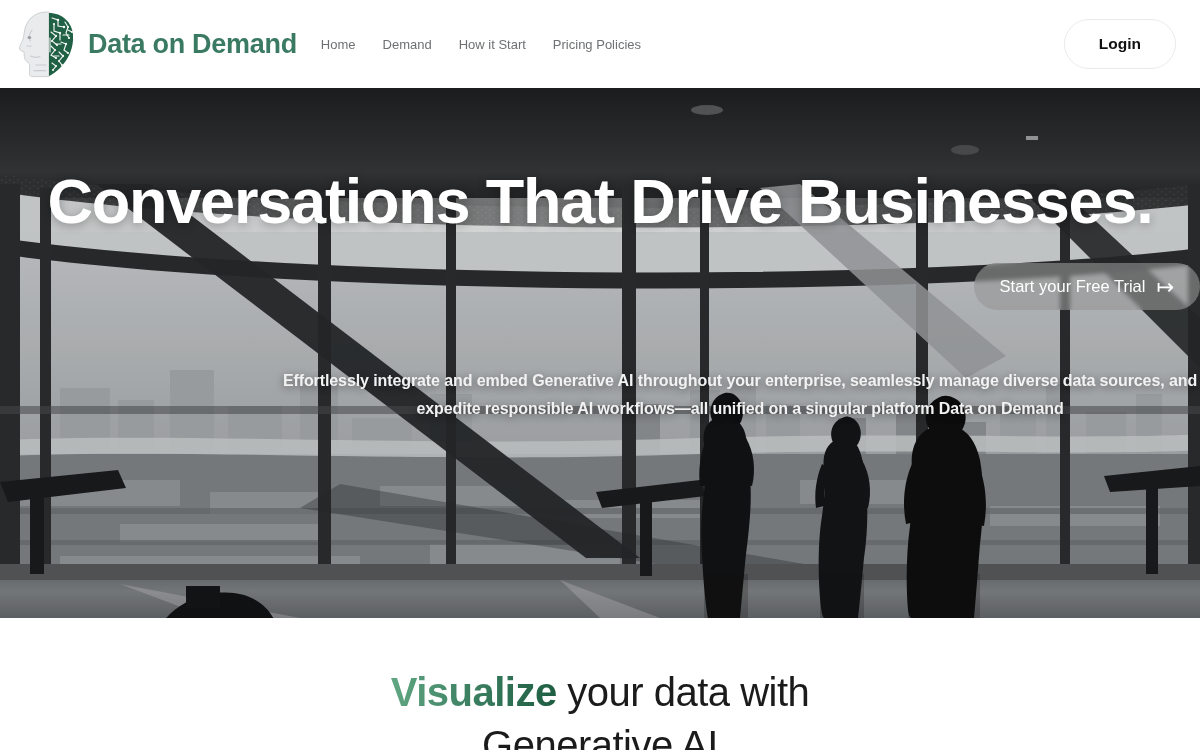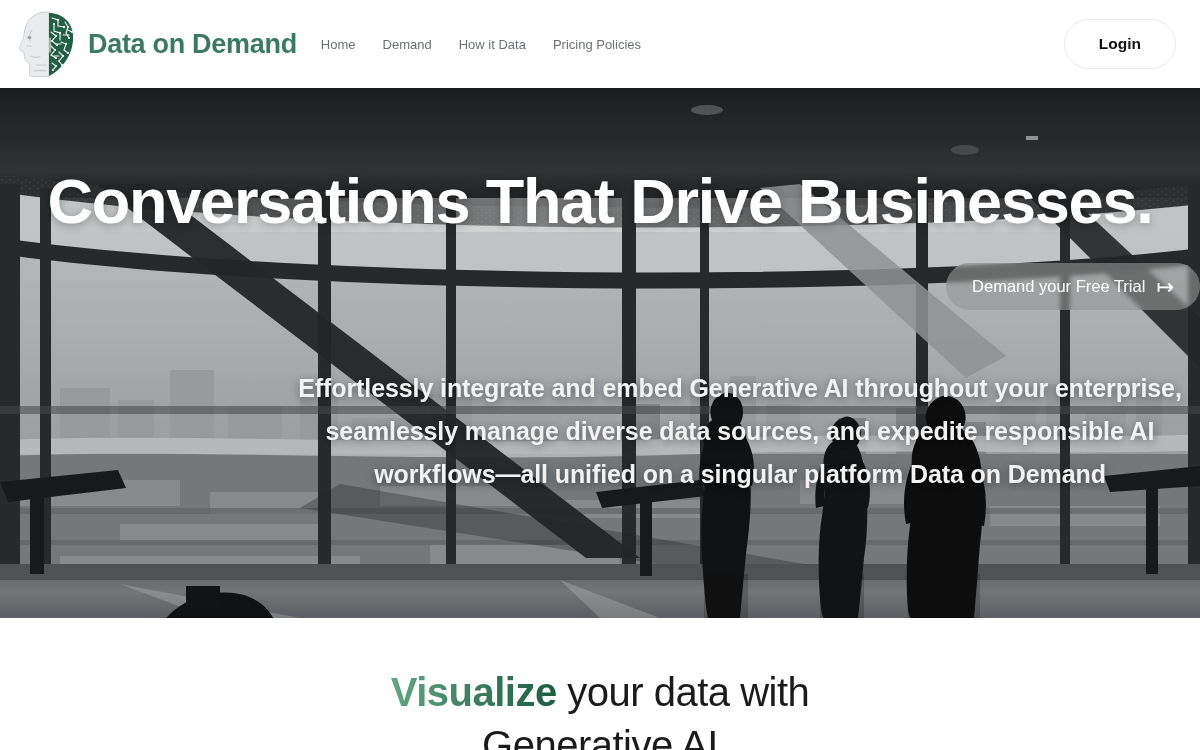--- a/index.html
+++ b/index.html
@@ -59,21 +59,21 @@
     display:inline-flex; align-items:center; gap:11px;
     background:rgba(150,150,150,0.60);
     color:#ffffff; border:none; border-radius:999px;
     padding:13px 26px; font-size:16.5px;
     font-family:"Liberation Sans", sans-serif;
     cursor:pointer; backdrop-filter:blur(2px);
   }
   .cta .arrow { font-size:21px; line-height:1; }
   .hero-sub {
     margin-top:57px; width:920px; text-align:center;
-    font-size:25px; font-weight:bold; color:#f2f2f2;
+    font-size:16px; font-weight:bold; color:#f2f2f2;
     line-height:1.72; letter-spacing:-0.1px;
     text-shadow:0 2px 8px rgba(0,0,0,0.45);
   }
 
   
   .section {
     width:1200px; height:103px; background:#ffffff;
     display:flex; flex-direction:column; align-items:center;
     padding-top:48px;
   }
@@ -148,21 +148,21 @@
           <circle cx="43" cy="53" r="1.1"></circle>
         </g>
       </svg>
     </span>
     <span class="brand-name">Data on Demand</span>
   </div>
 
   <nav class="nav">
     <a href="#">Home</a>
     <a href="#">Demand</a>
-    <a href="#">How it Data</a>
+    <a href="#">How it Start</a>
     <a href="#">Pricing Policies</a>
   </nav>
 
   <div class="auth">
     <button class="btn-pill">Login</button>
   </div>
 </div>
 
 <div class="hero">
 
@@ -345,21 +345,21 @@
 
         <rect x="0" y="0" width="1200" height="530" fill="#000000" opacity="0.07"></rect>
       </g>
     </svg>
   </div>
 
   <div class="hero-content">
     <h1 class="hero-title">Conversations That Drive Businesses.</h1>
 
     <button class="cta">
-      <span>Demand your Free Trial</span>
+      <span>Start your Free Trial</span>
       <span class="arrow">↦</span>
     </button>
 
     <p class="hero-sub">Effortlessly integrate and embed Generative AI throughout your enterprise, seamlessly manage diverse data sources, and expedite responsible AI workflows—all unified on a singular platform Data on Demand</p>
   </div>
 </div>
 
 <div class="section">
   <div class="section-title">
     <span class="grad">Visualize</span><span> your data with</span><br>

